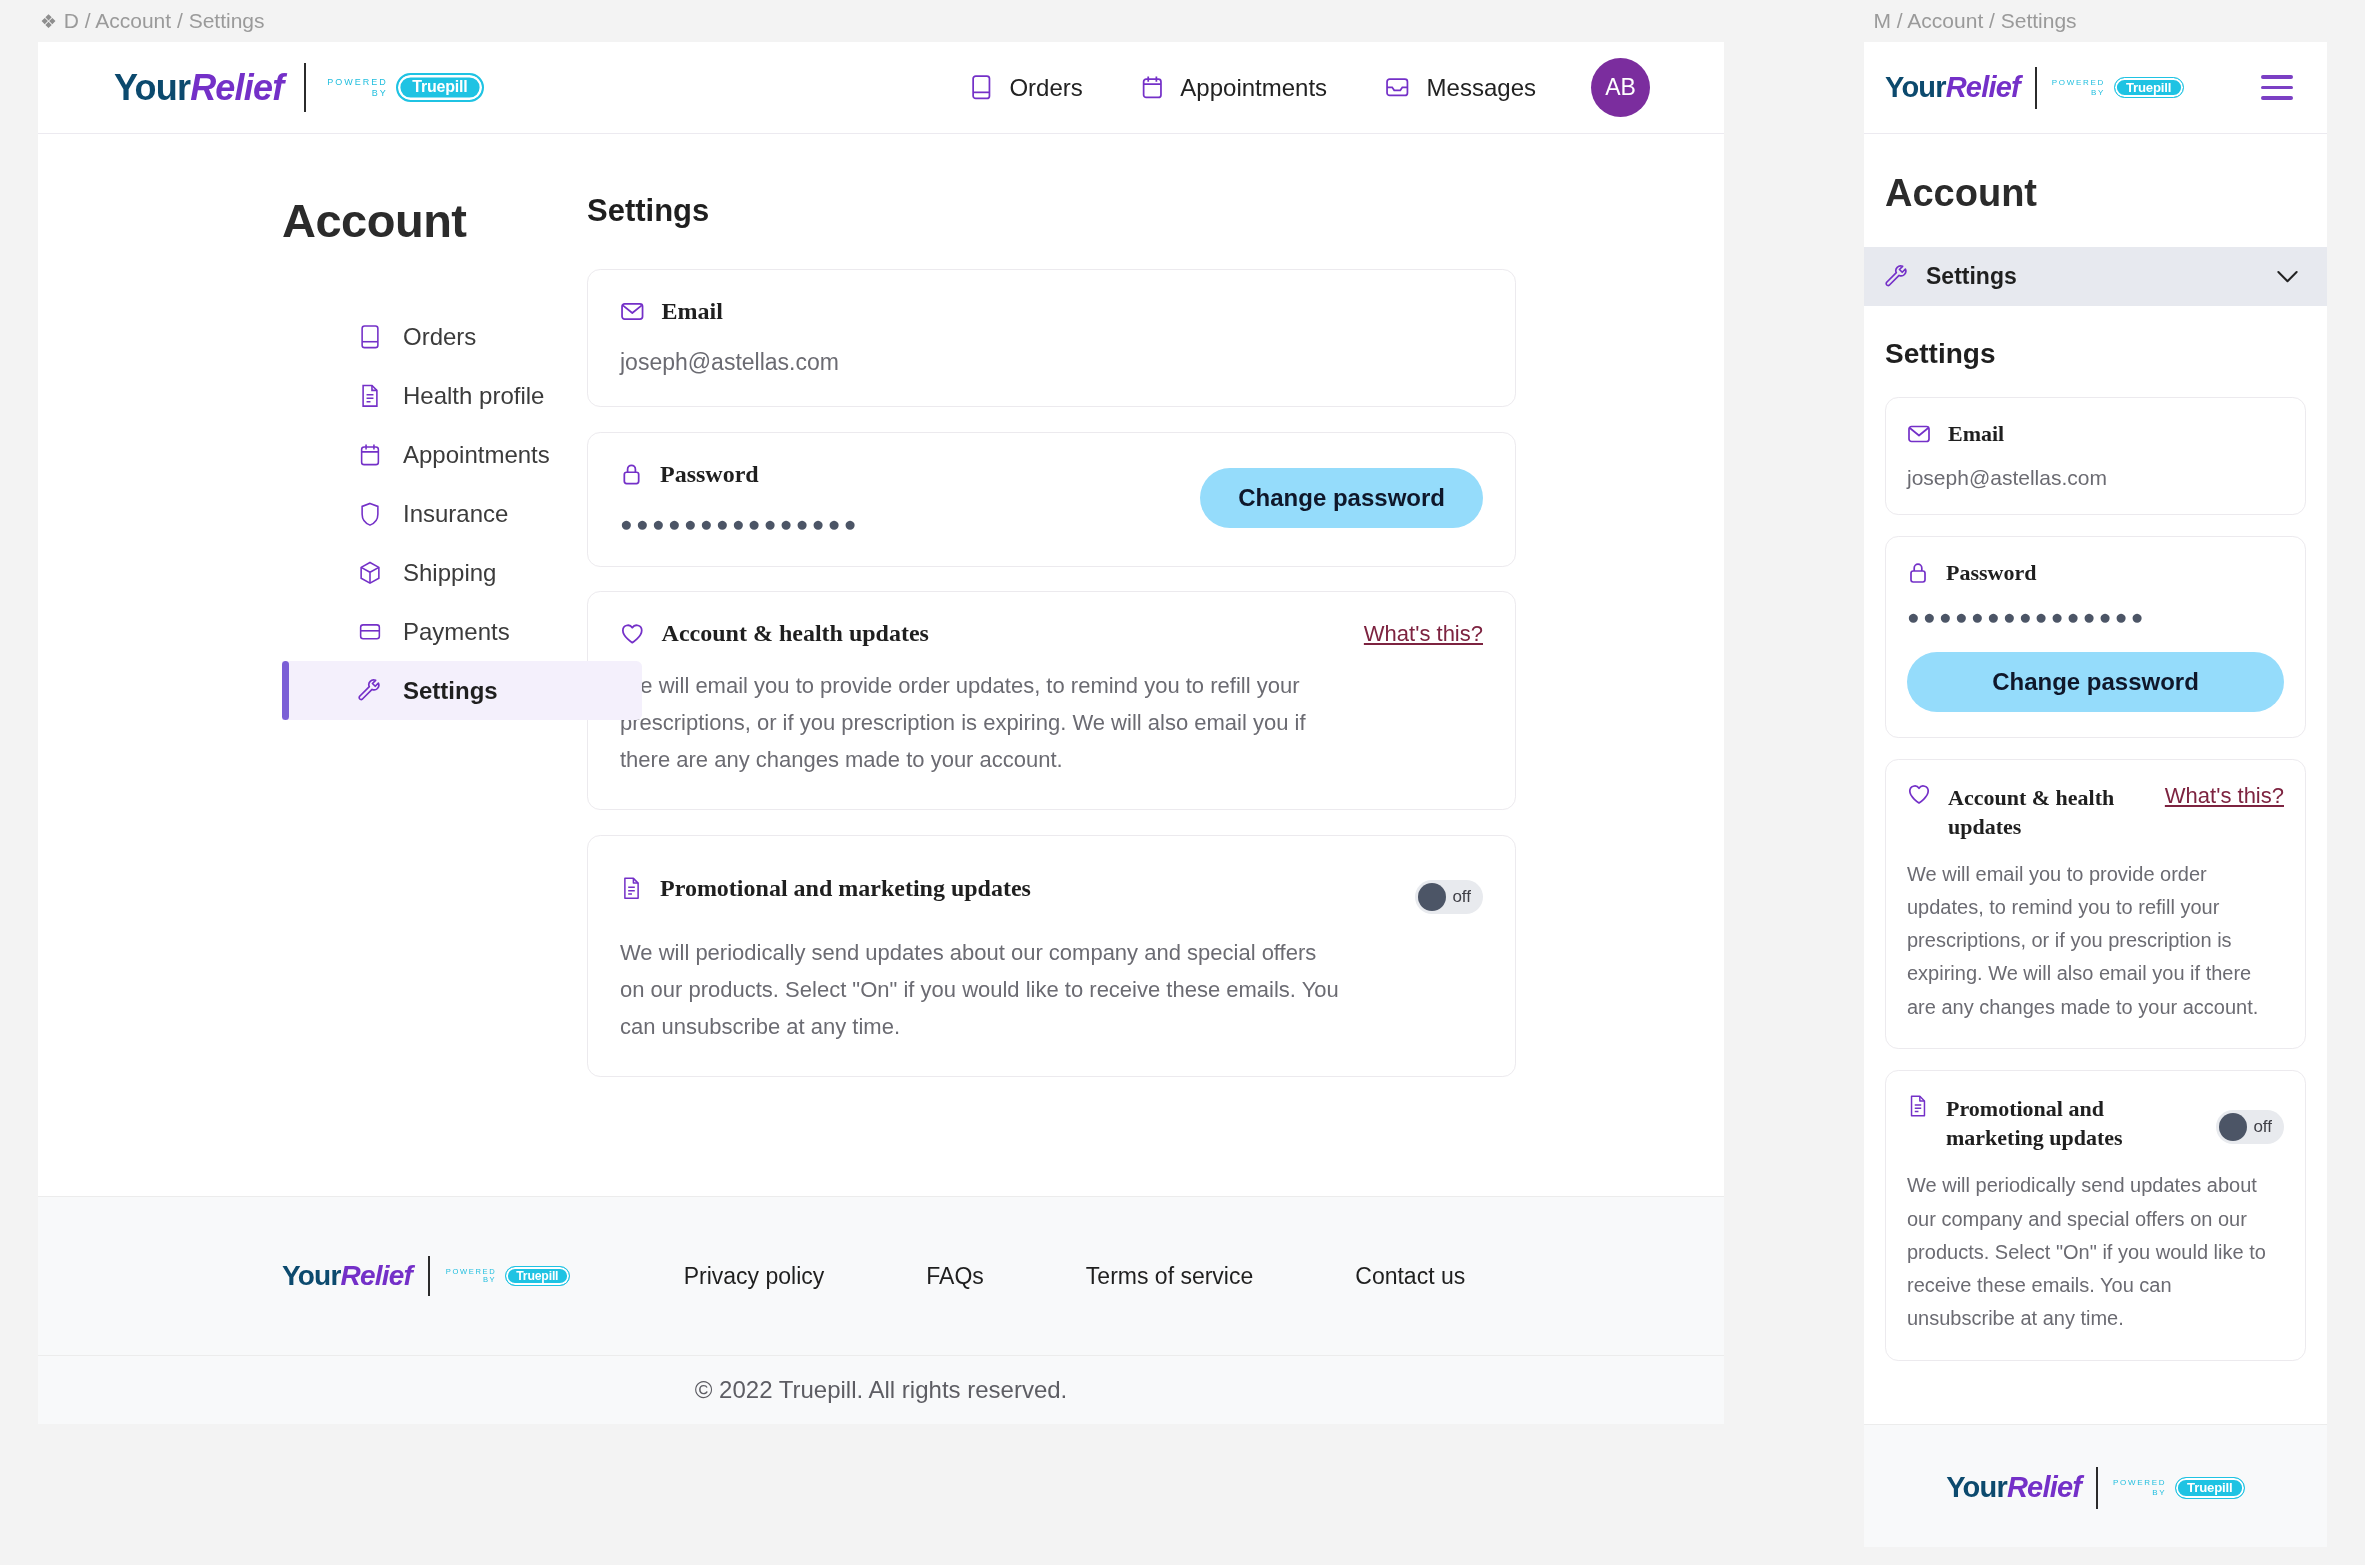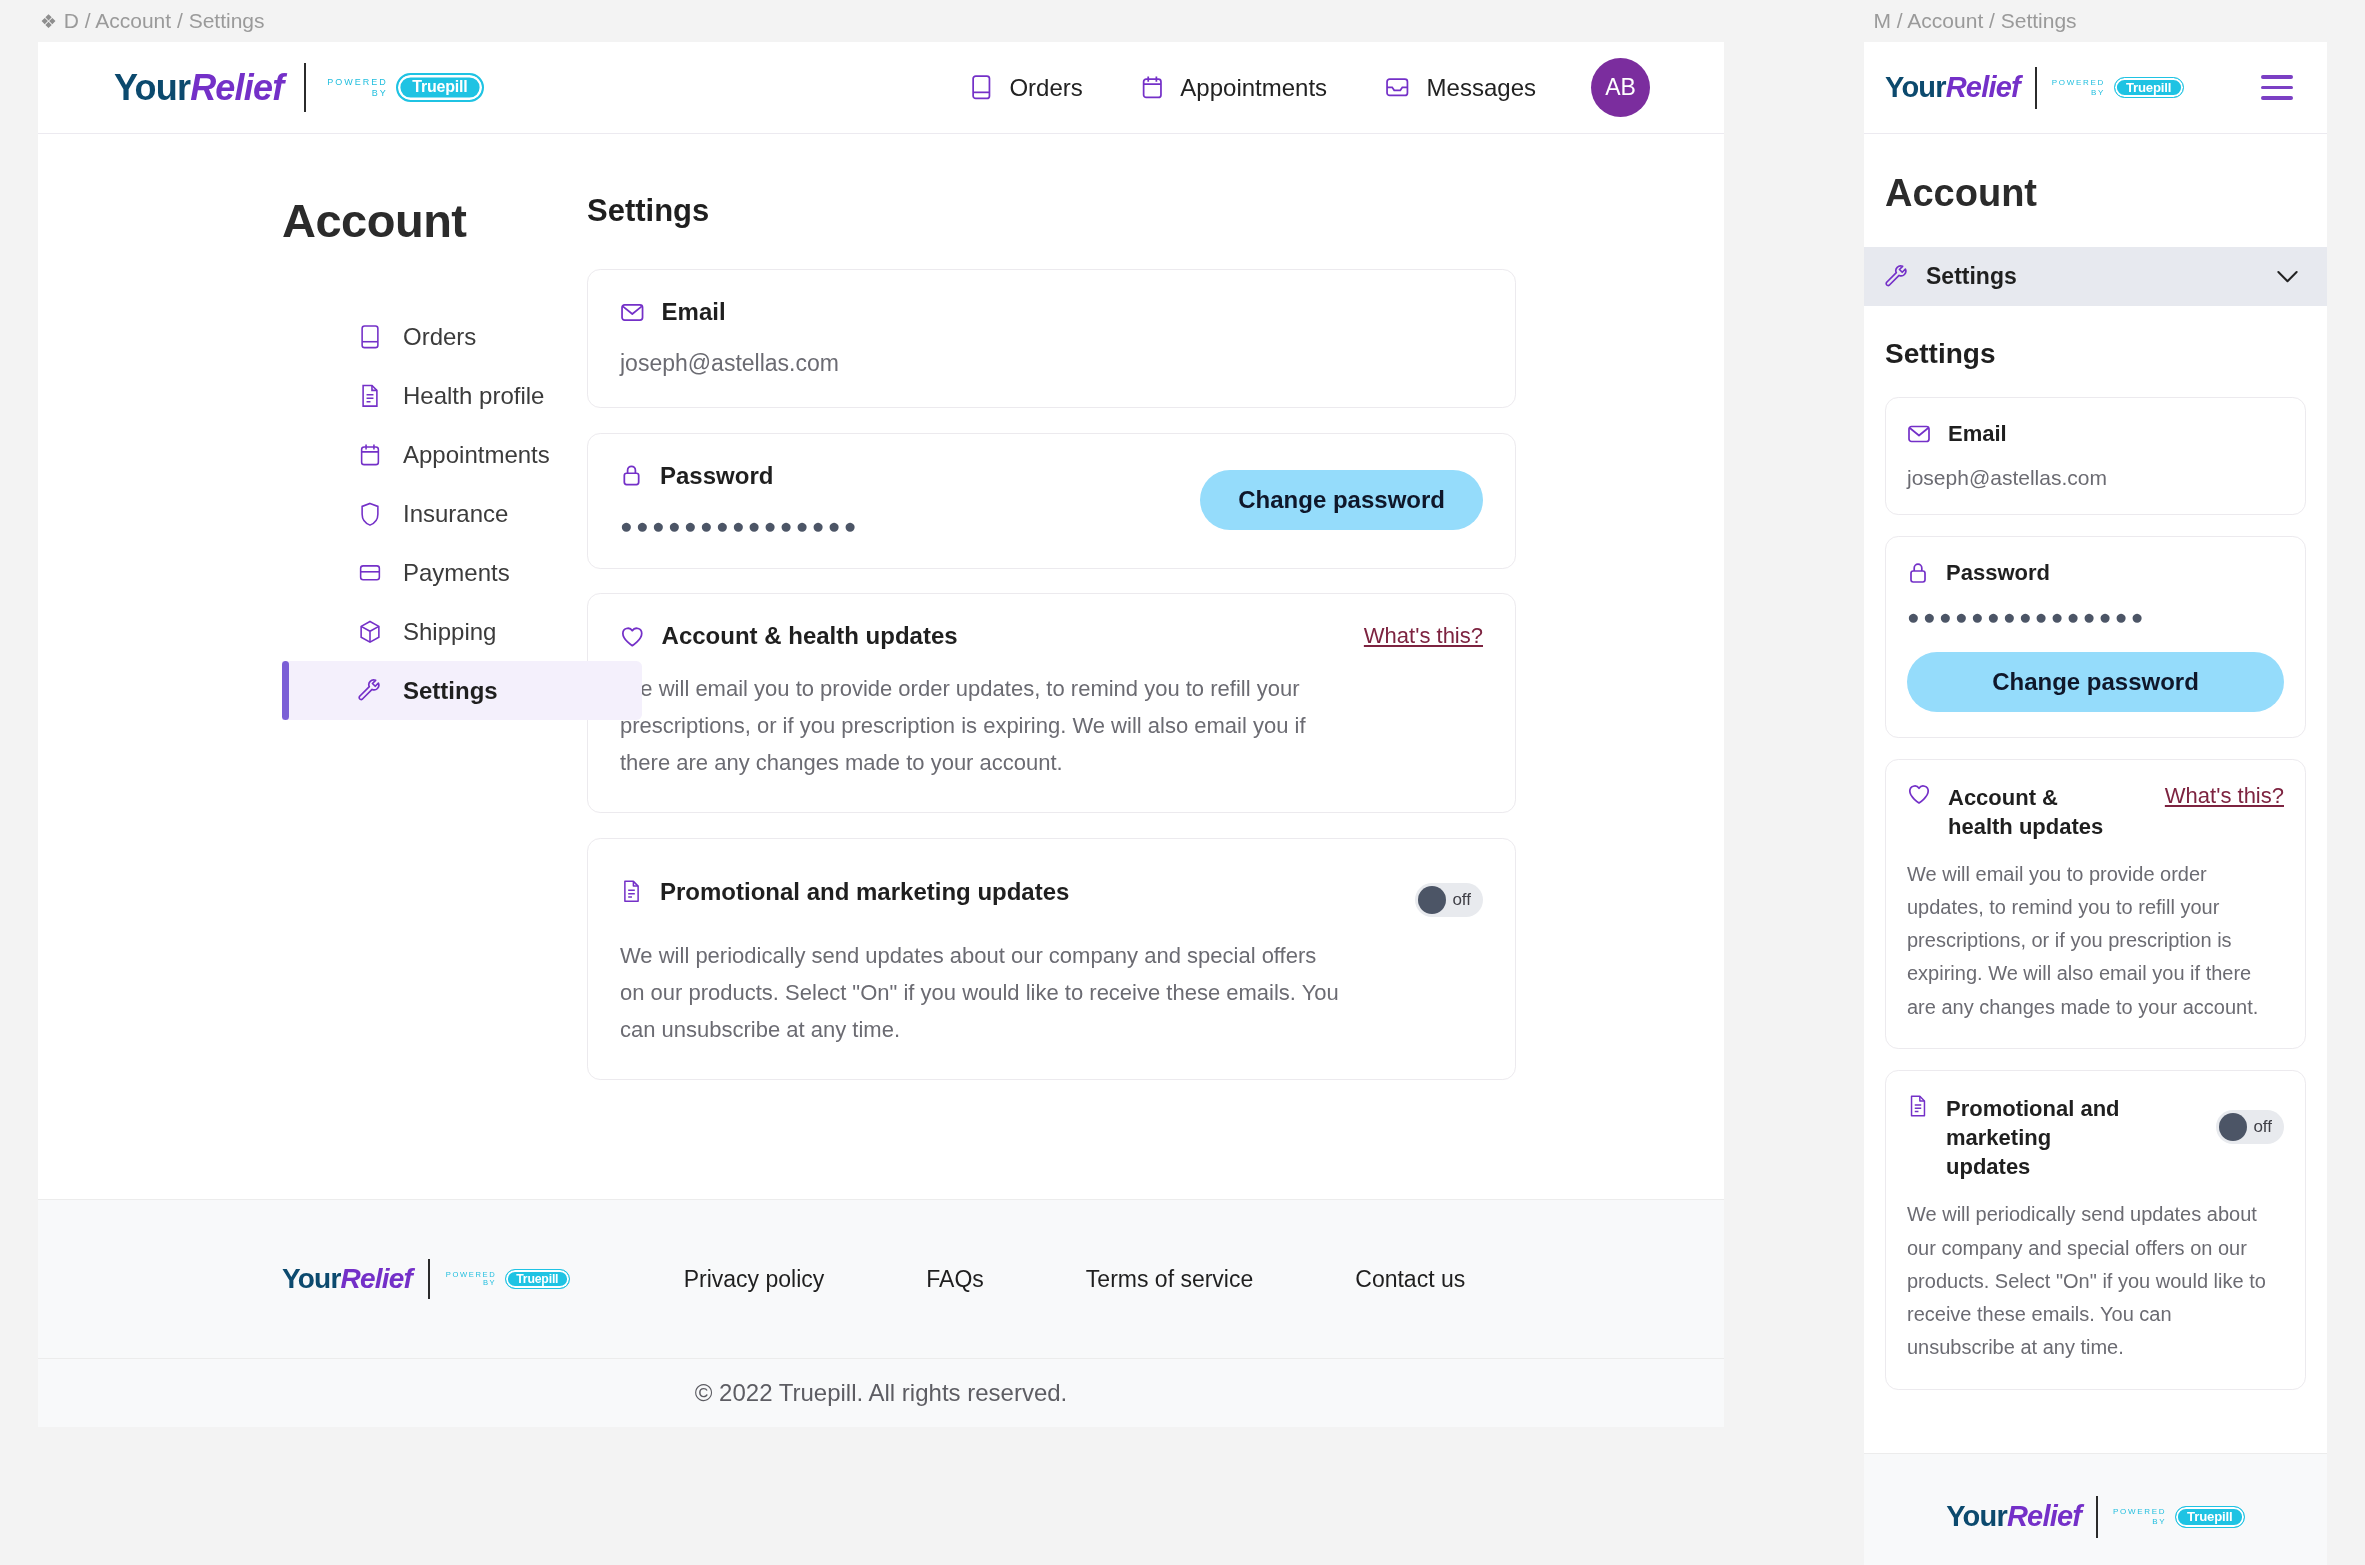--- a/index.html
+++ b/index.html
@@ -64,21 +64,21 @@
     content: ""; position: absolute; left: 0; top: 0; bottom: 0; width: 6.6px;
     background: #7b5fd6; border-radius: 3.8px;
   }
   .dk-main { flex: 1; padding-right: 208px; }
   .sec-title { font-size: 31px; font-weight: 700; color: #1f1f1f; margin-bottom: 40px; }
   .card {
     border: 0.9px solid #eceaee; border-radius: 13.2px; background: #fff;
     padding: 28px 32px 30px; margin-bottom: 24.6px;
   }
   .card-head { display: flex; align-items: center; justify-content: space-between; }
-  .card-head-l { display: flex; align-items: center; gap: 17px; }
+  .card-head-l { display: flex; align-items: center; gap: 17px; font-family: Liberation Serif, serif; }
   .card-title { font-size: 24px; font-weight: 700; color: #1f1f1f; }
   .card-val { font-size: 23px; color: #6b6b72; margin-top: 24px; }
   .dots { font-size: 21px; color: #4c5566; letter-spacing: 3.3px; margin-top: 24px; }
   .whats { font-size: 22px; color: #7d2340; text-decoration: underline; cursor: pointer; font-weight: 500; }
   .card-desc { font-size: 22px; line-height: 1.68; color: #6b6b72; margin-top: 21px; max-width: 719px; }
   .btn-change {
     background: #95dcfb; color: #0f172a; font-size: 24px; font-weight: 700;
     border: none; border-radius: 945px; padding: 16px 38px; cursor: pointer;
     font-family: inherit; white-space: nowrap;
   }
@@ -248,35 +248,35 @@
                 <svg width="24" height="25.6" viewBox="0 0 24 26" fill="none" stroke="#7430c8" stroke-width="1.6">
                     <path d="M12 2.5l8 3v8c0 6-4 9.5-8 11-4-1.5-8-5-8-11v-8z"></path>
                   </svg>
               </span>
               <span class="slbl">Insurance</span>
             </div>
 
             <div class="side-item">
               <span>
                 <svg width="24" height="25.6" viewBox="0 0 24 26" fill="none" stroke="#7430c8" stroke-width="1.6">
+                    <path d="M12 2.5l9 5v11l-9 5-9-5v-11z"></path>
+                    <path d="M3 7.5l9 5 9-5M12 12.5v10.5"></path>
+                  </svg>
+              </span>
+              <span class="slbl">Shipping</span>
+            </div>
+
+            <div class="side-item">
+              <span>
+                <svg width="24" height="25.6" viewBox="0 0 24 26" fill="none" stroke="#7430c8" stroke-width="1.6">
                     <rect x="2.5" y="6" width="19" height="14" rx="2.5"></rect>
                     <path d="M2.5 12h19"></path>
                   </svg>
               </span>
               <span class="slbl">Payments</span>
-            </div>
-
-            <div class="side-item">
-              <span>
-                <svg width="24" height="25.6" viewBox="0 0 24 26" fill="none" stroke="#7430c8" stroke-width="1.6">
-                    <path d="M12 2.5l9 5v11l-9 5-9-5v-11z"></path>
-                    <path d="M3 7.5l9 5 9-5M12 12.5v10.5"></path>
-                  </svg>
-              </span>
-              <span class="slbl">Shipping</span>
             </div>
 
             <div class="side-item active">
               <span>
                 <svg width="24" height="25.6" viewBox="0 0 24 26" fill="none" stroke="#7430c8" stroke-width="1.7" stroke-linejoin="round">
                     <path d="M20.5 5.2a4.8 4.8 0 0 1-6.4 6.4L4.6 21.1a2 2 0 1 1-2.8-2.8l9.5-9.5a4.8 4.8 0 0 1 6.4-6.4l-3.2 3.2 2.8 2.8z"></path>
                   </svg>
               </span>
               <span class="slbl">Settings</span>
             </div>

